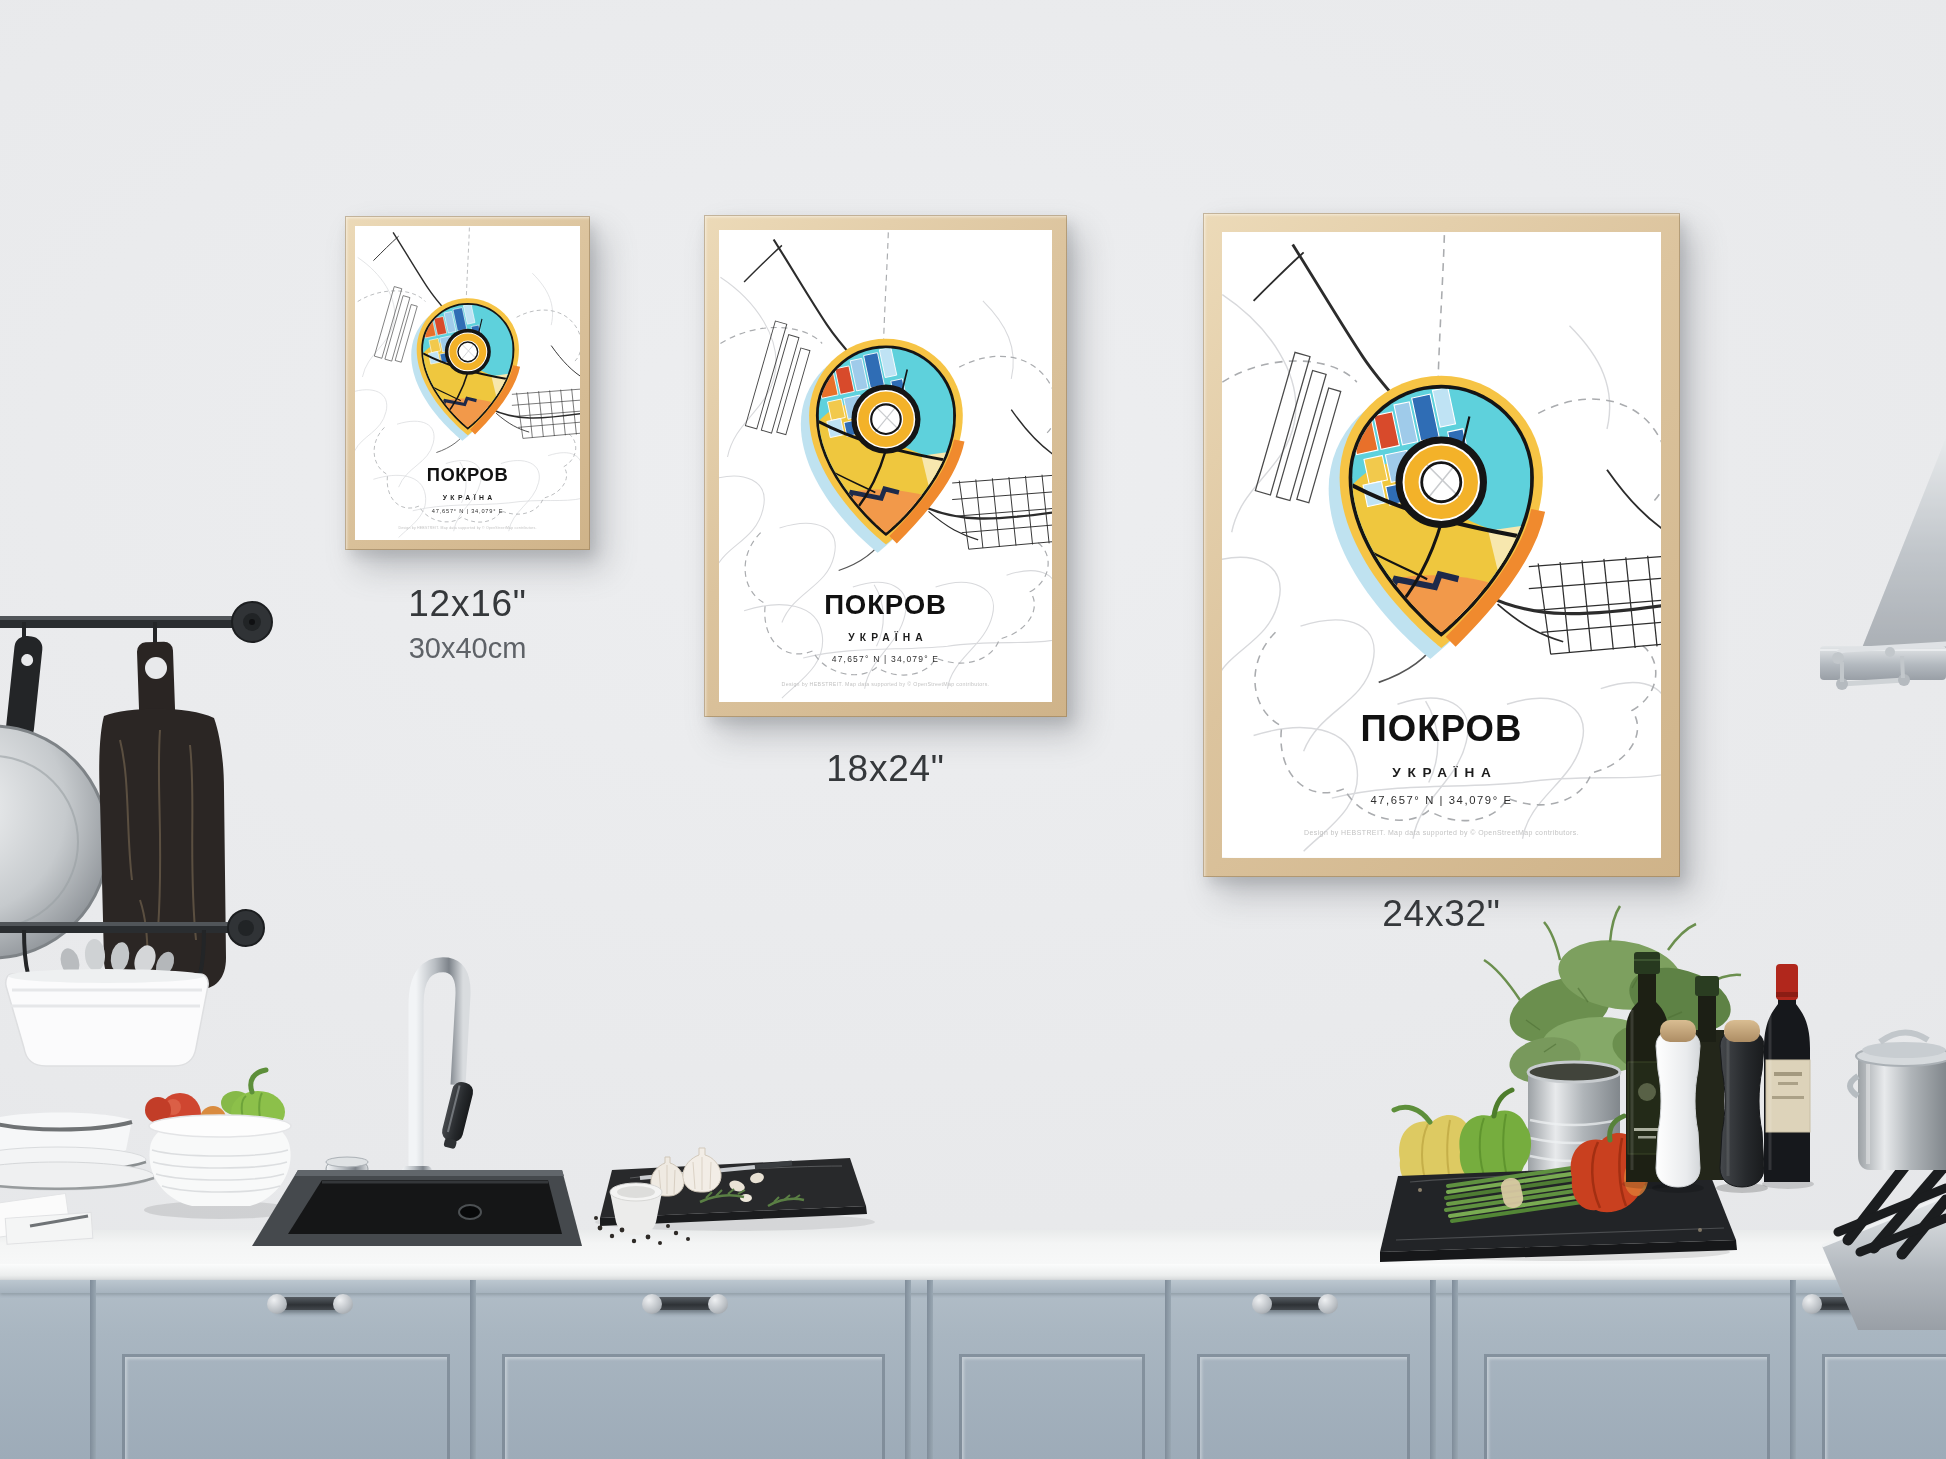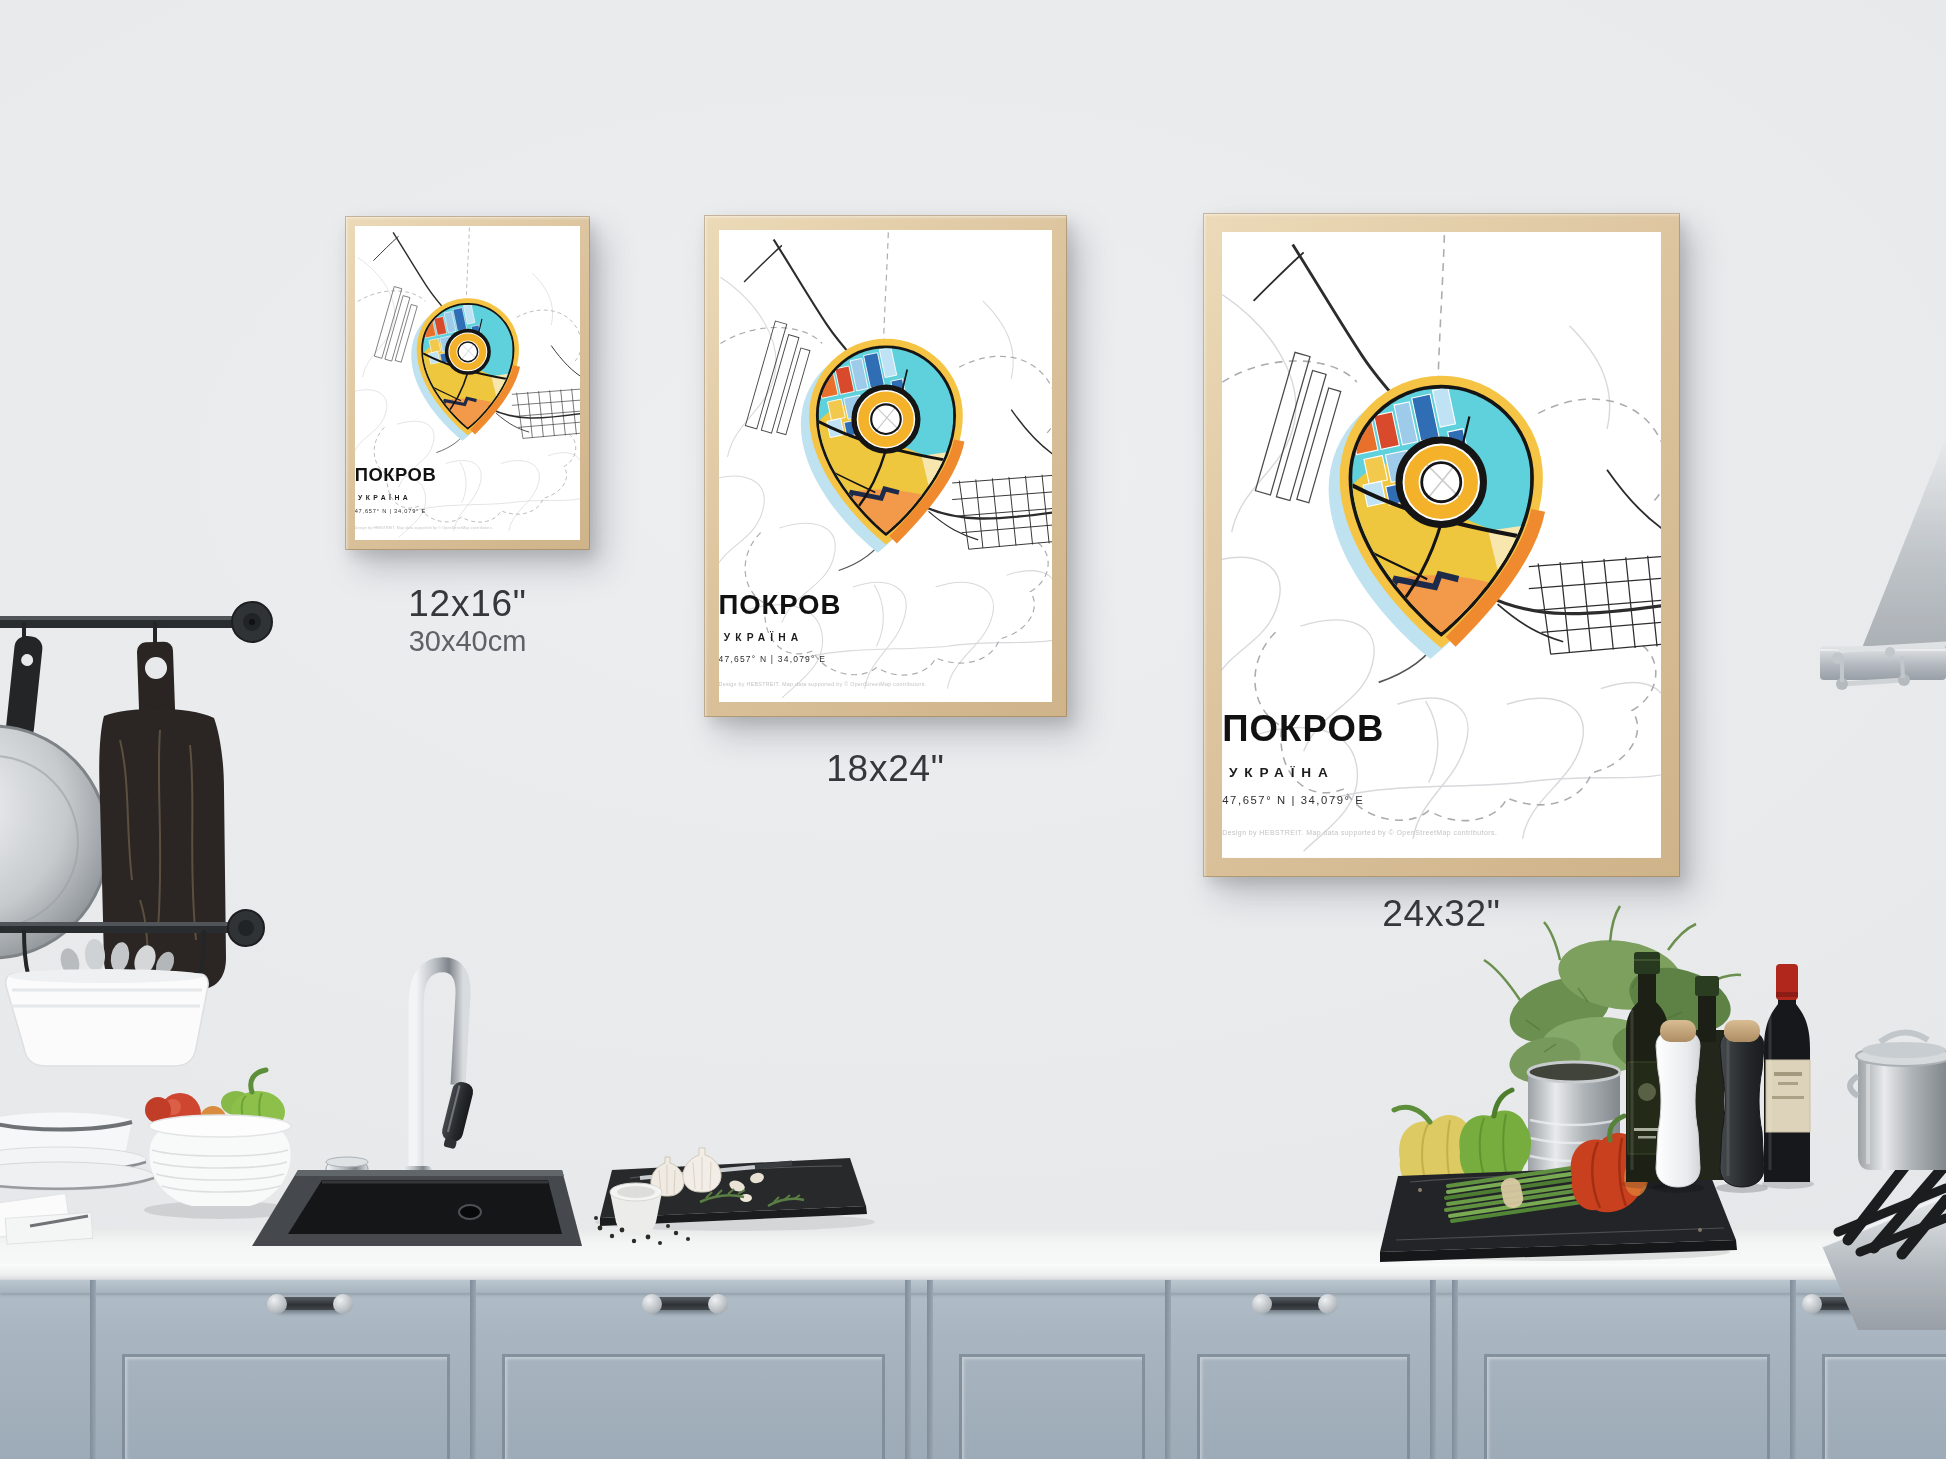--- a/index.html
+++ b/index.html
@@ -16,29 +16,29 @@
     box-shadow: inset 0 0 0 1px rgba(120,95,60,.40),
                 inset 2px 2px 3px rgba(255,255,255,.55),
                 14px 18px 30px rgba(96,100,106,.32),
                 5px 7px 12px rgba(96,100,106,.20);
   }
   .paper{
     position:absolute;inset:2.9em;background:#ffffff;overflow:hidden;
     box-shadow:inset 2px 3px 9px rgba(0,0,0,.14);
   }
   .paper svg.map{position:absolute;inset:0;width:100%;height:100%;}
-  .p-text{position:absolute;left:0;right:0;text-align:left;color:#111;}
+  .p-text{position:absolute;left:0;right:0;text-align:center;color:#111;}
   .p-title{top:76.5%;font-size:5.5em;font-weight:800;letter-spacing:.03em;line-height:1;}
   .p-sub{top:85.2%;font-size:2.05em;font-weight:700;letter-spacing:.5em;text-indent:.5em;color:#1c1c1c;}
   .p-coords{top:89.8%;font-size:1.7em;font-weight:400;letter-spacing:.14em;color:#2e2e2e;}
   .p-credit{top:95.4%;font-size:1.05em;font-weight:400;letter-spacing:.06em;color:#c3c3c3;}
   
   .caption{position:absolute;text-align:center;color:#35383b;}
   .caption .inch{font-size:37px;font-weight:500;letter-spacing:.02em;}
-  .caption .cm{font-size:29px;font-weight:400;color:#5e6267;}
+  .caption .cm{font-size:29px;font-weight:400;color:#5e6267;margin-top:7px;}
   
   .counter-top{position:absolute;left:0;top:1230px;width:1946px;height:34px;
     background:linear-gradient(180deg,#e9ebeb 0%,#f4f5f5 40%,#f7f8f8 100%);}
   .counter-edge{position:absolute;left:0;top:1264px;width:1946px;height:16px;
     background:linear-gradient(180deg,#fbfcfc 0%,#eceeee 70%,#d6d9da 100%);}
   .cabinets{position:absolute;left:0;top:1280px;width:1946px;height:179px;
     background:linear-gradient(180deg,#b2bec8 0%,#a9b6c1 30%,#9dabb8 100%);}
   .cab-rail{position:absolute;left:0;top:0;width:100%;height:13px;
     background:linear-gradient(180deg,#bcc7d0,#a6b3be);box-shadow:0 2px 3px rgba(60,70,80,.25);}
   .seam{position:absolute;top:0;height:100%;width:6px;

